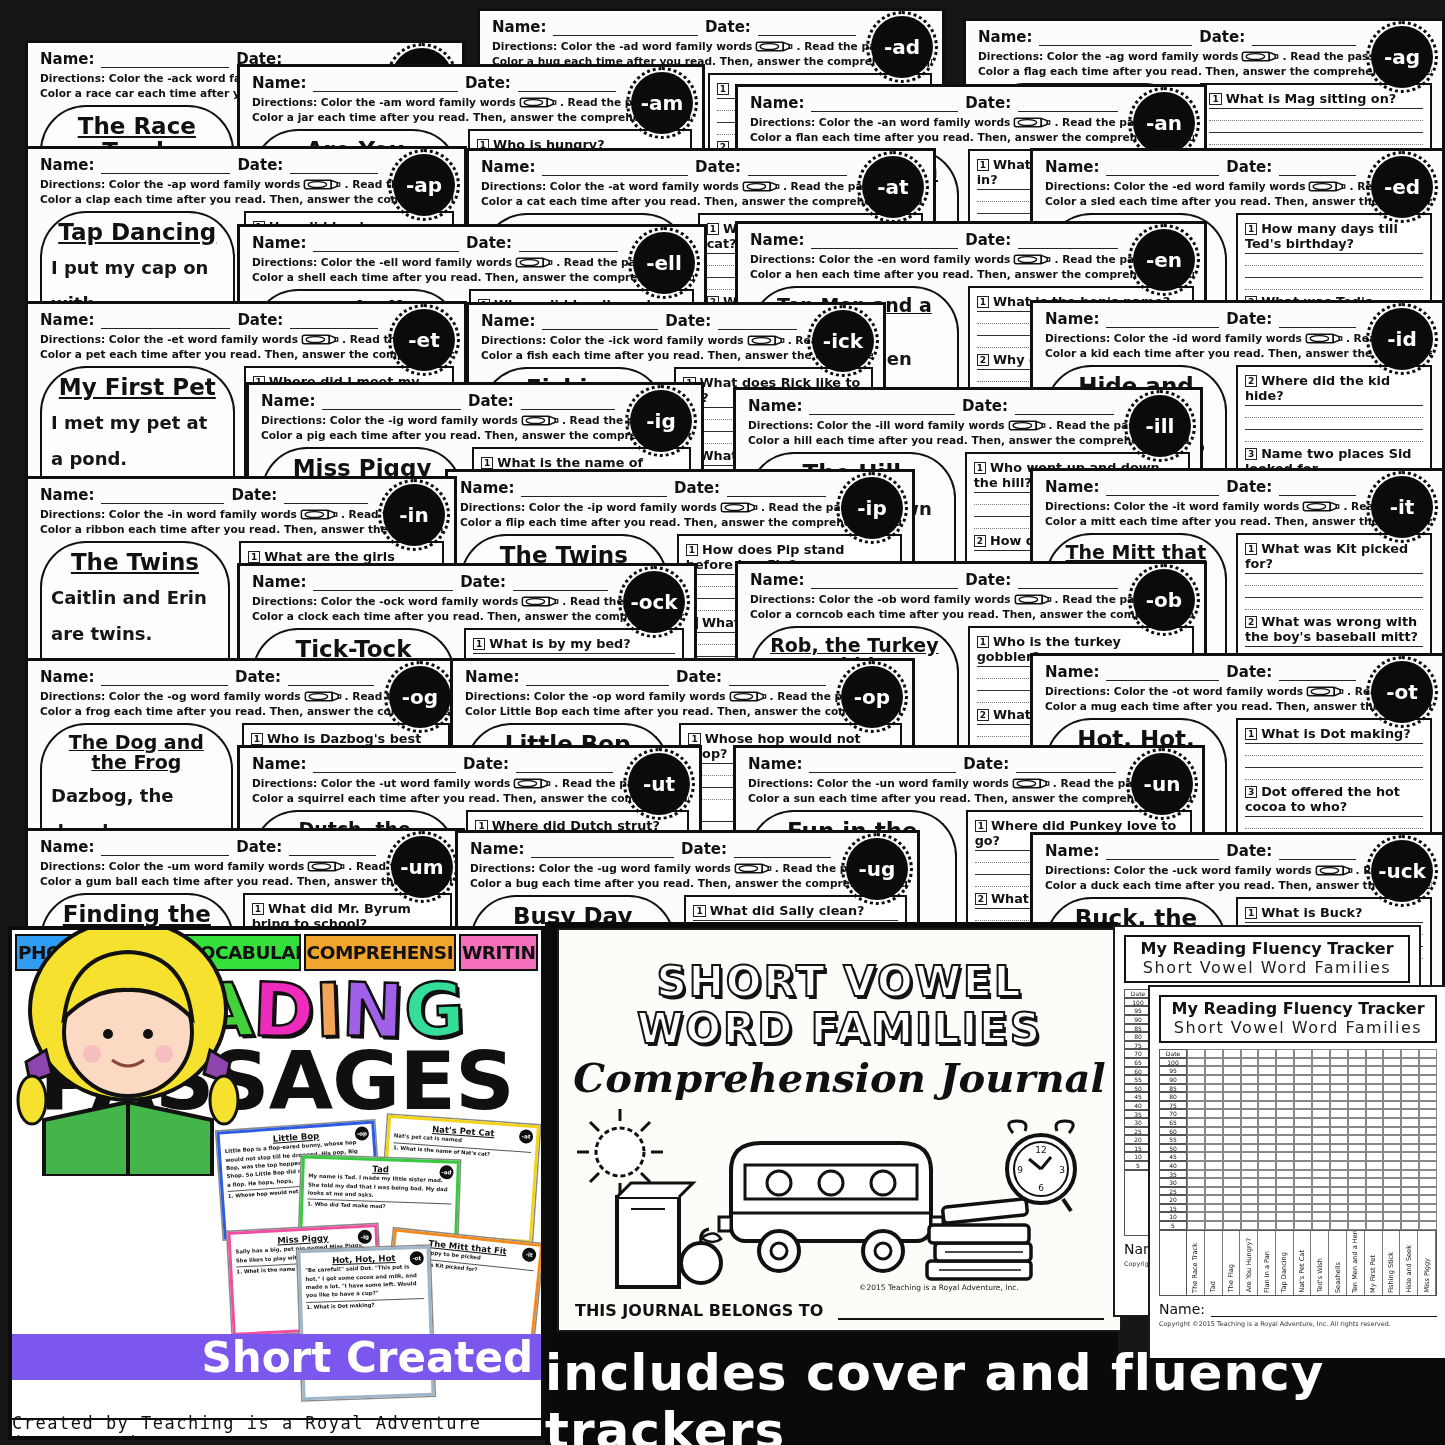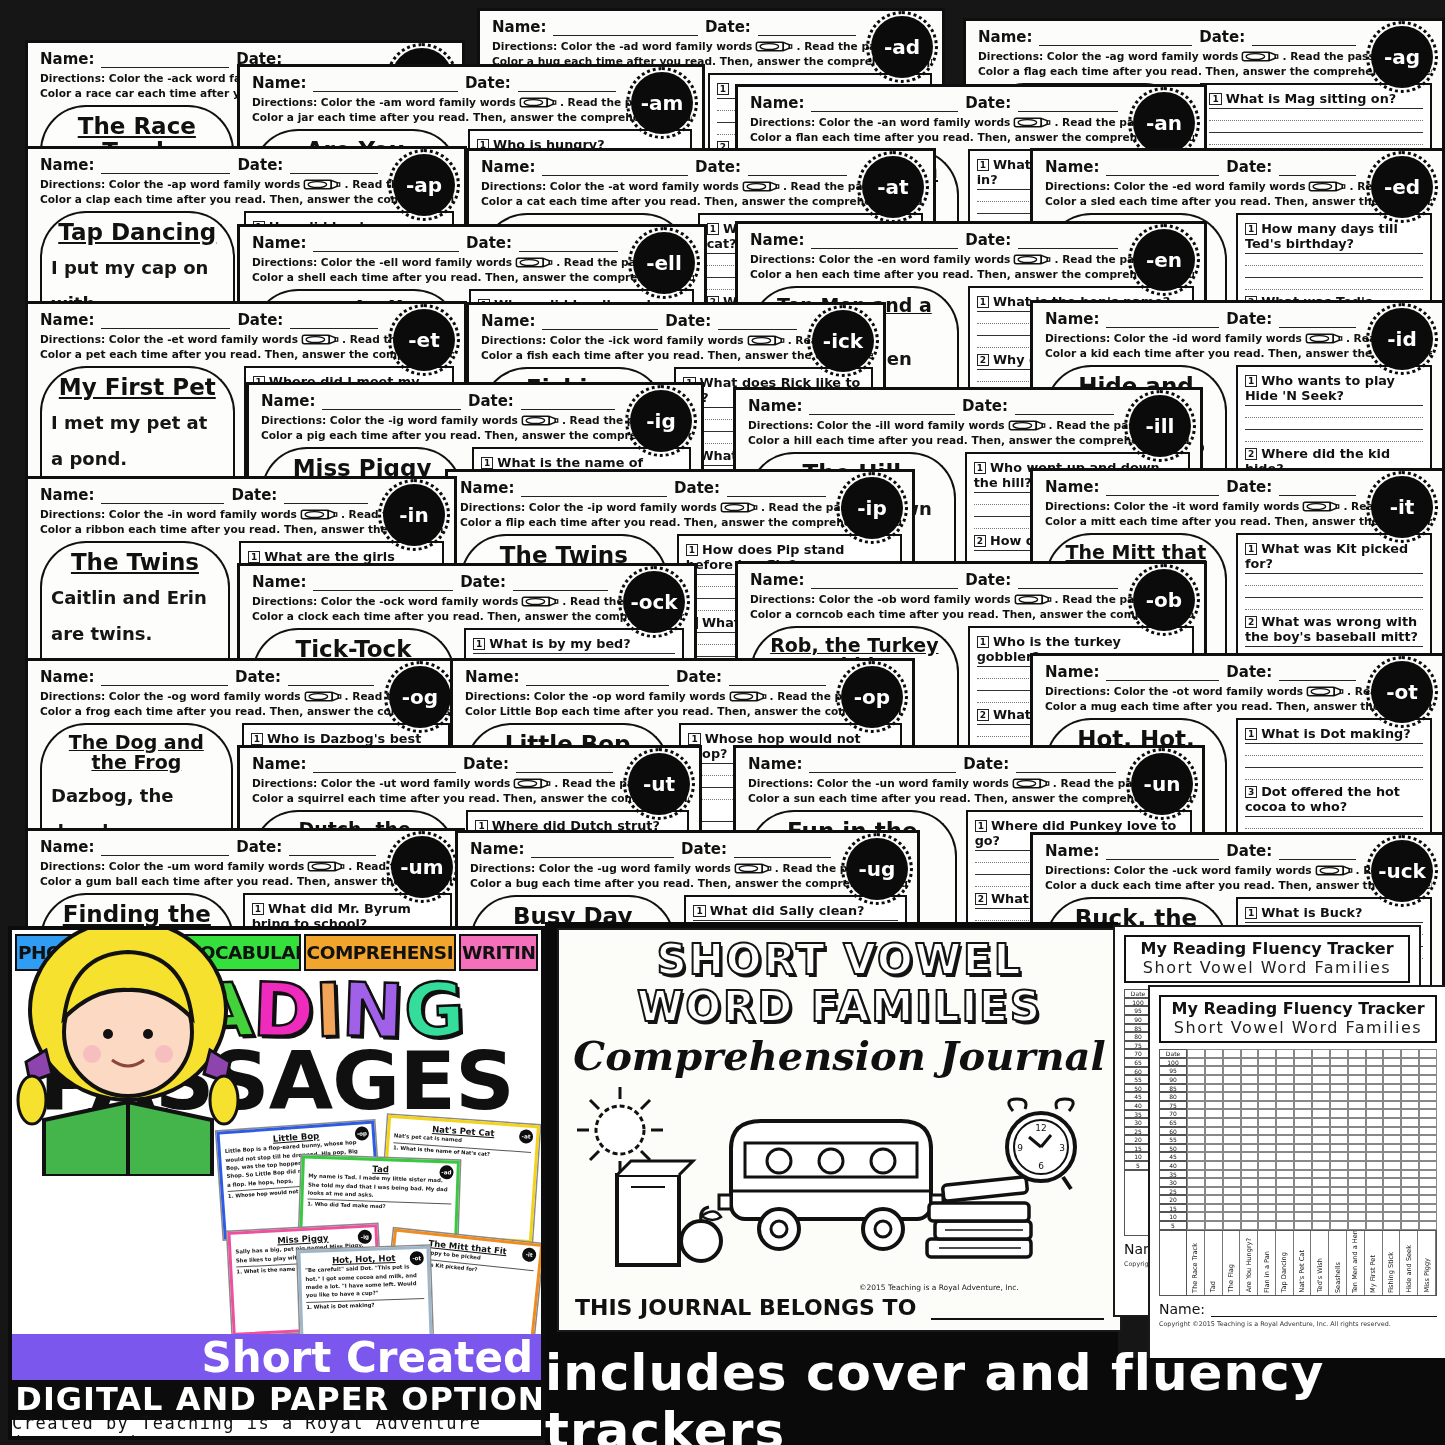--- a/index.html
+++ b/index.html
@@ -58,30 +58,30 @@
   #lvlbar span{color:#fff;font-size:42px;font-weight:bold;}
   #optbar{position:absolute;left:0;top:450px;width:537px;height:38px;background:#0c0c0c;z-index:6;
           display:flex;align-items:center;justify-content:center;}
   #optbar span{color:#fff;font-size:32px;font-weight:bold;letter-spacing:1px;white-space:nowrap;}
   #credbar{position:absolute;left:0;top:488px;width:537px;height:26px;background:#fff;z-index:6;
            display:flex;align-items:center;justify-content:center;border-top:2px solid #0c0c0c;}
   #credbar span{font-size:17px;letter-spacing:1.5px;font-family:"DejaVu Sans Mono",monospace;}
   
   #midblack{position:absolute;left:545px;top:922px;width:573px;height:523px;background:#0a0a0a;z-index:25;}
   #cover{position:absolute;left:557px;top:928px;width:565px;height:404px;background:#fcfcf9;
-         border:2px solid #1a1a1a;z-index:26;box-sizing:border-box;padding:6px 8px;}
+         border:2px solid #1a1a1a;z-index:26;box-sizing:border-box;padding:28px 8px;}
   .cl{text-align:center;font-size:42px;font-weight:bold;color:#fff;letter-spacing:2px;line-height:1.12;
       -webkit-text-stroke:2px #141414;text-shadow:2.5px 2.5px 0 #141414;}
   .cl3{text-align:center;font-family:"DejaVu Serif",serif;font-style:italic;font-weight:bold;
        font-size:40px;margin-top:2px;color:#101010;}
   #coverArt{position:relative;height:190px;}
   #coverArt svg{position:absolute;}
   .ccopy{position:absolute;left:300px;bottom:38px;font-size:7.5px;color:#222;text-align:center;}
   .belongs{position:absolute;bottom:10px;left:16px;right:16px;display:flex;align-items:flex-end;gap:15px;
-           font-size:22px;font-weight:bold;}
+           font-size:16px;font-weight:bold;}
   .belongs .bl{flex:1;border-bottom:2px solid #111;height:14px;}
   
   #band{position:absolute;left:545px;top:1358px;width:900px;height:87px;background:#0a0a0a;z-index:39;
         display:flex;align-items:center;justify-content:center;}
   #band span{color:#fff;font-size:50px;font-weight:bold;letter-spacing:1px;}
   
   .tpage{position:absolute;background:#fff;border:2px solid #1a1a1a;box-sizing:border-box;padding:8px 9px;}
   #tp1{left:1113px;top:925px;width:308px;height:392px;z-index:27;}
   #tp2{left:1148px;top:985px;width:300px;height:378px;z-index:28;}
   .thead{border:2.5px solid #101010;text-align:center;padding:2px 2px 4px;margin-bottom:6px;}
@@ -713,26 +713,20 @@
         <div class="dir dir2">Color a kid each time after you read.  Then, answer the comprehension questions.</div>
         <div class="cbody">
           <div class="pass">
             <div class="pbox">
               <div class="ptitle">Hide and Seek</div>
               <div class="ptext">"Who wants to play Hide</div>
             </div>
           </div>
           <div class="qcol">
             <div class="qg">
-              <div class="qt"><span class="qn">1</span><span>Who wants to play Hide 'N Seek?</span></div>
-              <div class="ld"></div>
-              <div class="ls"></div>
-              <div class="ld"></div>
-            </div>
-            <div class="qg">
               <div class="qt"><span class="qn">2</span><span>Where did the kid hide?</span></div>
               <div class="ld"></div>
               <div class="ls"></div>
               <div class="ld"></div>
             </div>
             <div class="qg">
               <div class="qt"><span class="qn">3</span><span>Name two places Sid looked for</span></div>
               <div class="ld"></div>
               <div class="ls"></div>
               <div class="ld"></div>
@@ -1532,23 +1526,20 @@
       <polygon points="78,196 154,196 172,262 60,262" fill="#8e44ad" stroke="#111" stroke-width="4"></polygon>
       <polygon points="100,196 132,196 116,216" fill="#6c2f8a" stroke="#111" stroke-width="3"></polygon>
       <circle cx="58" cy="224" r="11" fill="#fcd9c2" stroke="#111" stroke-width="3"></circle>
       <circle cx="174" cy="224" r="11" fill="#fcd9c2" stroke="#111" stroke-width="3"></circle>
       <path d="M32,206 L116,188 L116,262 L32,262 Z" fill="#43b54a" stroke="#111" stroke-width="4"></path>
       <path d="M200,206 L116,188 L116,262 L200,262 Z" fill="#43b54a" stroke="#111" stroke-width="4"></path>
       <line x1="116" y1="188" x2="116" y2="262" stroke="#111" stroke-width="3"></line>
     </svg>
     <div id="lvlbar">
       <span>Short Created</span>
-    </div>
-    <div id="optbar">
-      <span>DIGITAL AND PAPER OPTION</span>
     </div>
     <div id="credbar">
       <span>Created by Teaching is a Royal Adventure (T.I.A.R.A)</span>
     </div>
   </div>
 
   <div id="midblack"></div>
   <div id="cover">
     <div class="cl">SHORT VOWEL</div>
     <div class="cl">WORD FAMILIES</div>

